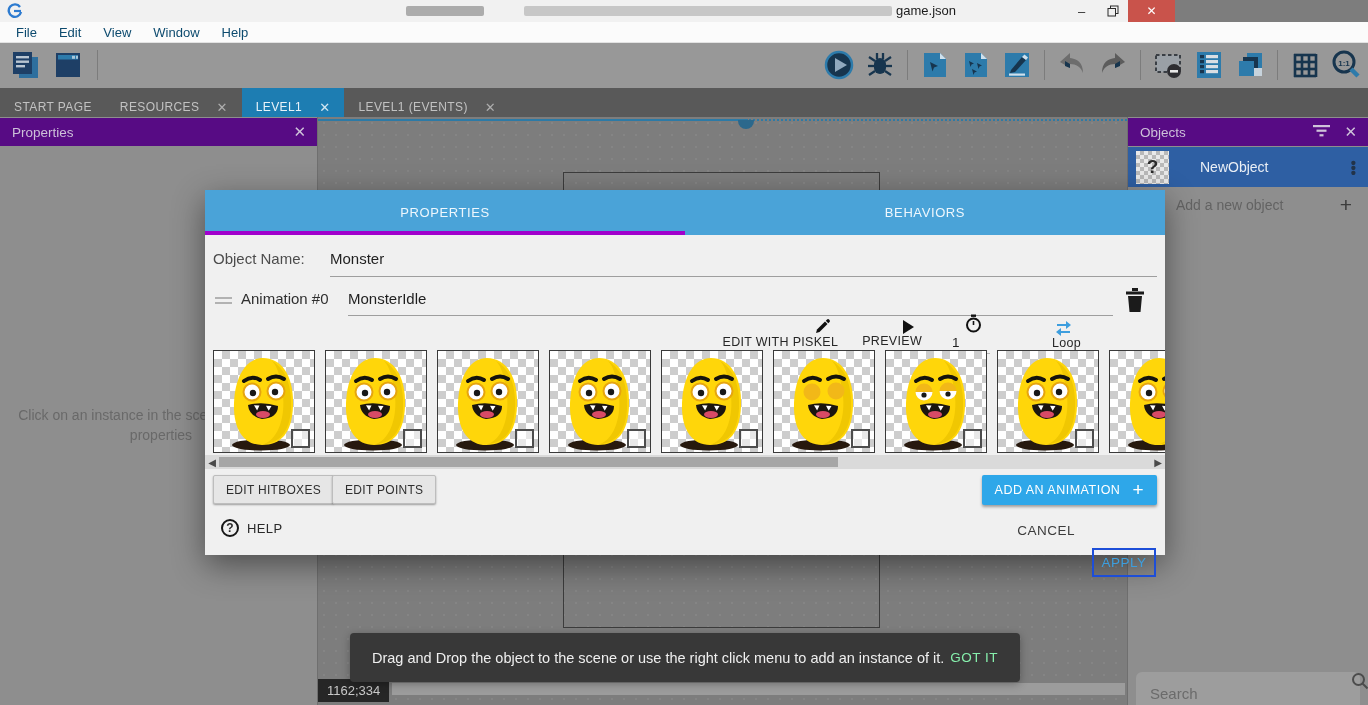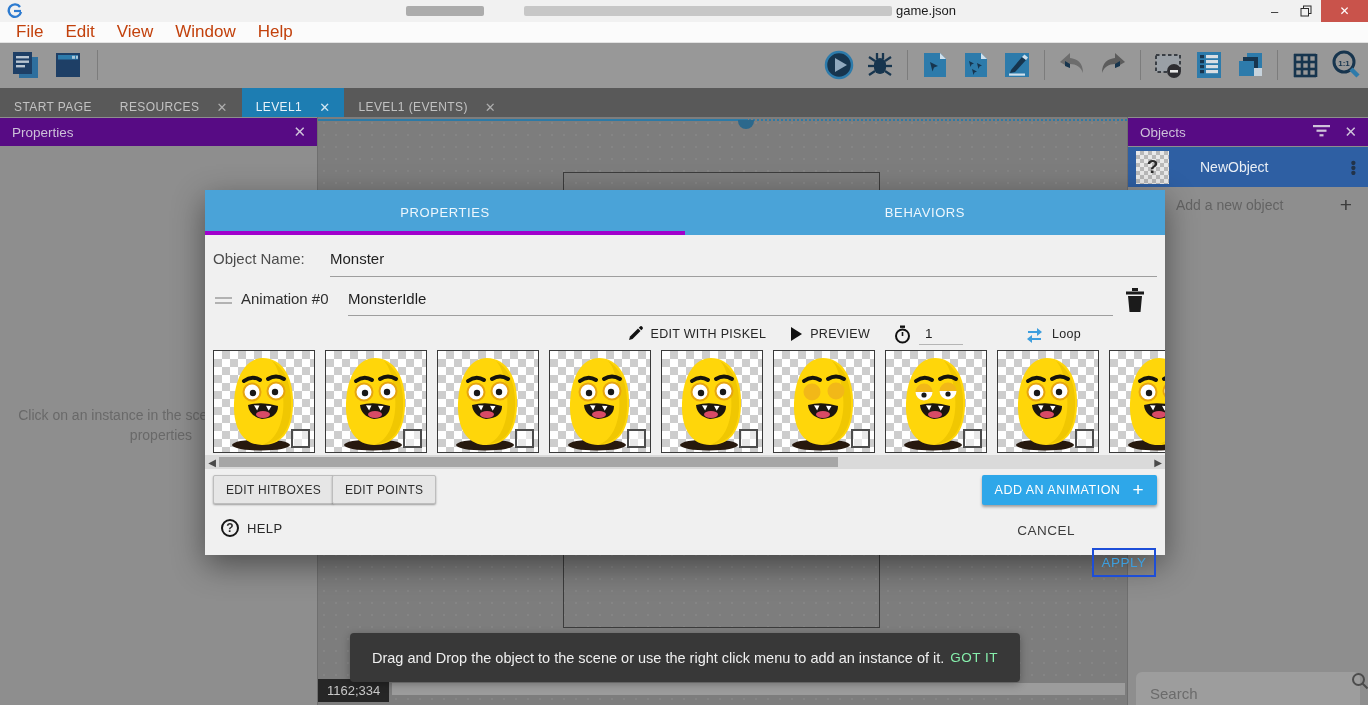--- a/index.html
+++ b/index.html
@@ -2,33 +2,33 @@
 <html><head>
 <meta charset="utf-8">
 <style>
   html,body{margin:0;padding:0;background:#555;}
   #app{position:relative;width:1368px;height:705px;overflow:hidden;
        font-family:"Liberation Sans",sans-serif;background:#7d7d7d;
        -webkit-font-smoothing:antialiased;}
   #app *{box-sizing:border-box;}
 
   
-  .titlebar{position:absolute;left:0;top:0;width:1368px;height:22px;background:#f1f1f1;padding-left:47px;}
+  .titlebar{position:absolute;left:0;top:0;width:1175px;height:22px;background:#f1f1f1;padding-left:47px;}
   .tb-logo{position:absolute;left:7px;top:3px;width:16px;height:16px;}
   .tb-blob1{position:absolute;left:406px;top:6px;width:78px;height:10px;background:#acacac;border-radius:2px;}
   .tb-blob2{position:absolute;left:524px;top:6px;width:368px;height:10px;background:#c7c7c7;border-radius:2px;}
   .tb-title{position:absolute;left:896px;top:0;height:22px;line-height:22px;font-size:13px;color:#1b1b1b;}
   .tb-controls{position:absolute;right:0;top:0;height:22px;display:flex;}
   .tb-btn{width:31px;height:22px;display:flex;align-items:center;justify-content:center;color:#2b2b2b;font-size:13px;}
   .tb-close{width:47px;background:#c9534b;color:#fff;font-size:12px;}
 
   
   .menubar{position:absolute;left:0;top:22px;width:1368px;height:21px;background:#fbfbfb;
            border-bottom:1px solid #e2e2e2;display:flex;align-items:center;padding-left:5px;}
-  .menu-item{padding:0 11px;font-size:17px;color:#c2410c;}
+  .menu-item{padding:0 11px;font-size:13px;color:#0c4a6e;}
 
   
   .toolbar{position:absolute;left:0;top:43px;width:1368px;height:45px;background:#989898;}
   .tool-left{position:absolute;left:8px;top:5px;display:flex;gap:9px;align-items:center;}
   .tool-right{position:absolute;right:5px;top:5px;display:flex;gap:7px;align-items:center;}
   .tool-ic{width:34px;height:34px;display:flex;align-items:center;justify-content:center;}
   .tool-div{width:1px;height:30px;background:#7c7c7c;margin:0 3px;}
 
   
   .tabbar{position:absolute;left:0;top:88px;width:1368px;height:29px;background:#595959;display:flex;align-items:stretch;}
@@ -86,21 +86,21 @@
   .md-name-label{position:absolute;left:8px;top:60px;font-size:15px;color:#4c4c4c;}
   .md-name-value{position:absolute;left:125px;top:60px;font-size:15px;color:#1f1f1f;}
   .md-name-line{position:absolute;left:125px;right:8px;top:86px;border-bottom:1px solid #9e9e9e;}
   .md-drag{position:absolute;left:10px;top:104px;width:17px;}
   .md-drag i{display:block;height:2px;background:#b2b2b2;margin:3px 0;}
   .md-anim-label{position:absolute;left:36px;top:100px;font-size:15px;color:#2f2f2f;}
   .md-anim-name{position:absolute;left:143px;top:100px;font-size:15px;color:#1f1f1f;}
   .md-anim-line{position:absolute;left:143px;width:765px;top:125px;border-bottom:1px solid #9e9e9e;}
   .md-trash{position:absolute;left:919px;top:98px;width:24px;height:26px;}
   .md-controls{position:absolute;left:380px;right:84px;top:131px;height:26px;display:flex;align-items:center;justify-content:flex-end;}
-  .md-ctrl{display:flex;align-items:center;margin-left:24px;font-size:12.5px;letter-spacing:.3px;color:#262626;white-space:nowrap;}
+  .md-ctrl{display:flex;align-items:flex-end;margin-left:24px;font-size:12.5px;letter-spacing:.3px;color:#262626;white-space:nowrap;flex-direction:column;}
   .md-ctrl .cic{margin-right:8px;display:flex;align-items:center;}
   .md-timer-val{display:inline-block;width:44px;border-bottom:1px solid #b5b5b5;padding:2px 0 3px 6px;font-size:13.5px;color:#1f1f1f;}
   .md-loop{margin-left:62px;}
   .md-frames{position:absolute;left:8px;top:160px;width:952px;height:104px;display:flex;gap:10px;overflow:hidden;}
   .frame{position:relative;flex:0 0 102px;height:103px;border:1px solid #3a3a3a;background:#fff;
          background-image:linear-gradient(45deg,#cdcdcd 25%,transparent 25%,transparent 75%,#cdcdcd 75%),
                           linear-gradient(45deg,#cdcdcd 25%,transparent 25%,transparent 75%,#cdcdcd 75%);
          background-size:16px 16px;background-position:0 0,8px 8px;}
   .frame svg{position:absolute;left:0;top:1px;}
   .frame-check{position:absolute;right:4px;bottom:4px;width:19px;height:19px;border:2px solid #4d4d4d;background:rgba(255,255,255,.55);}

